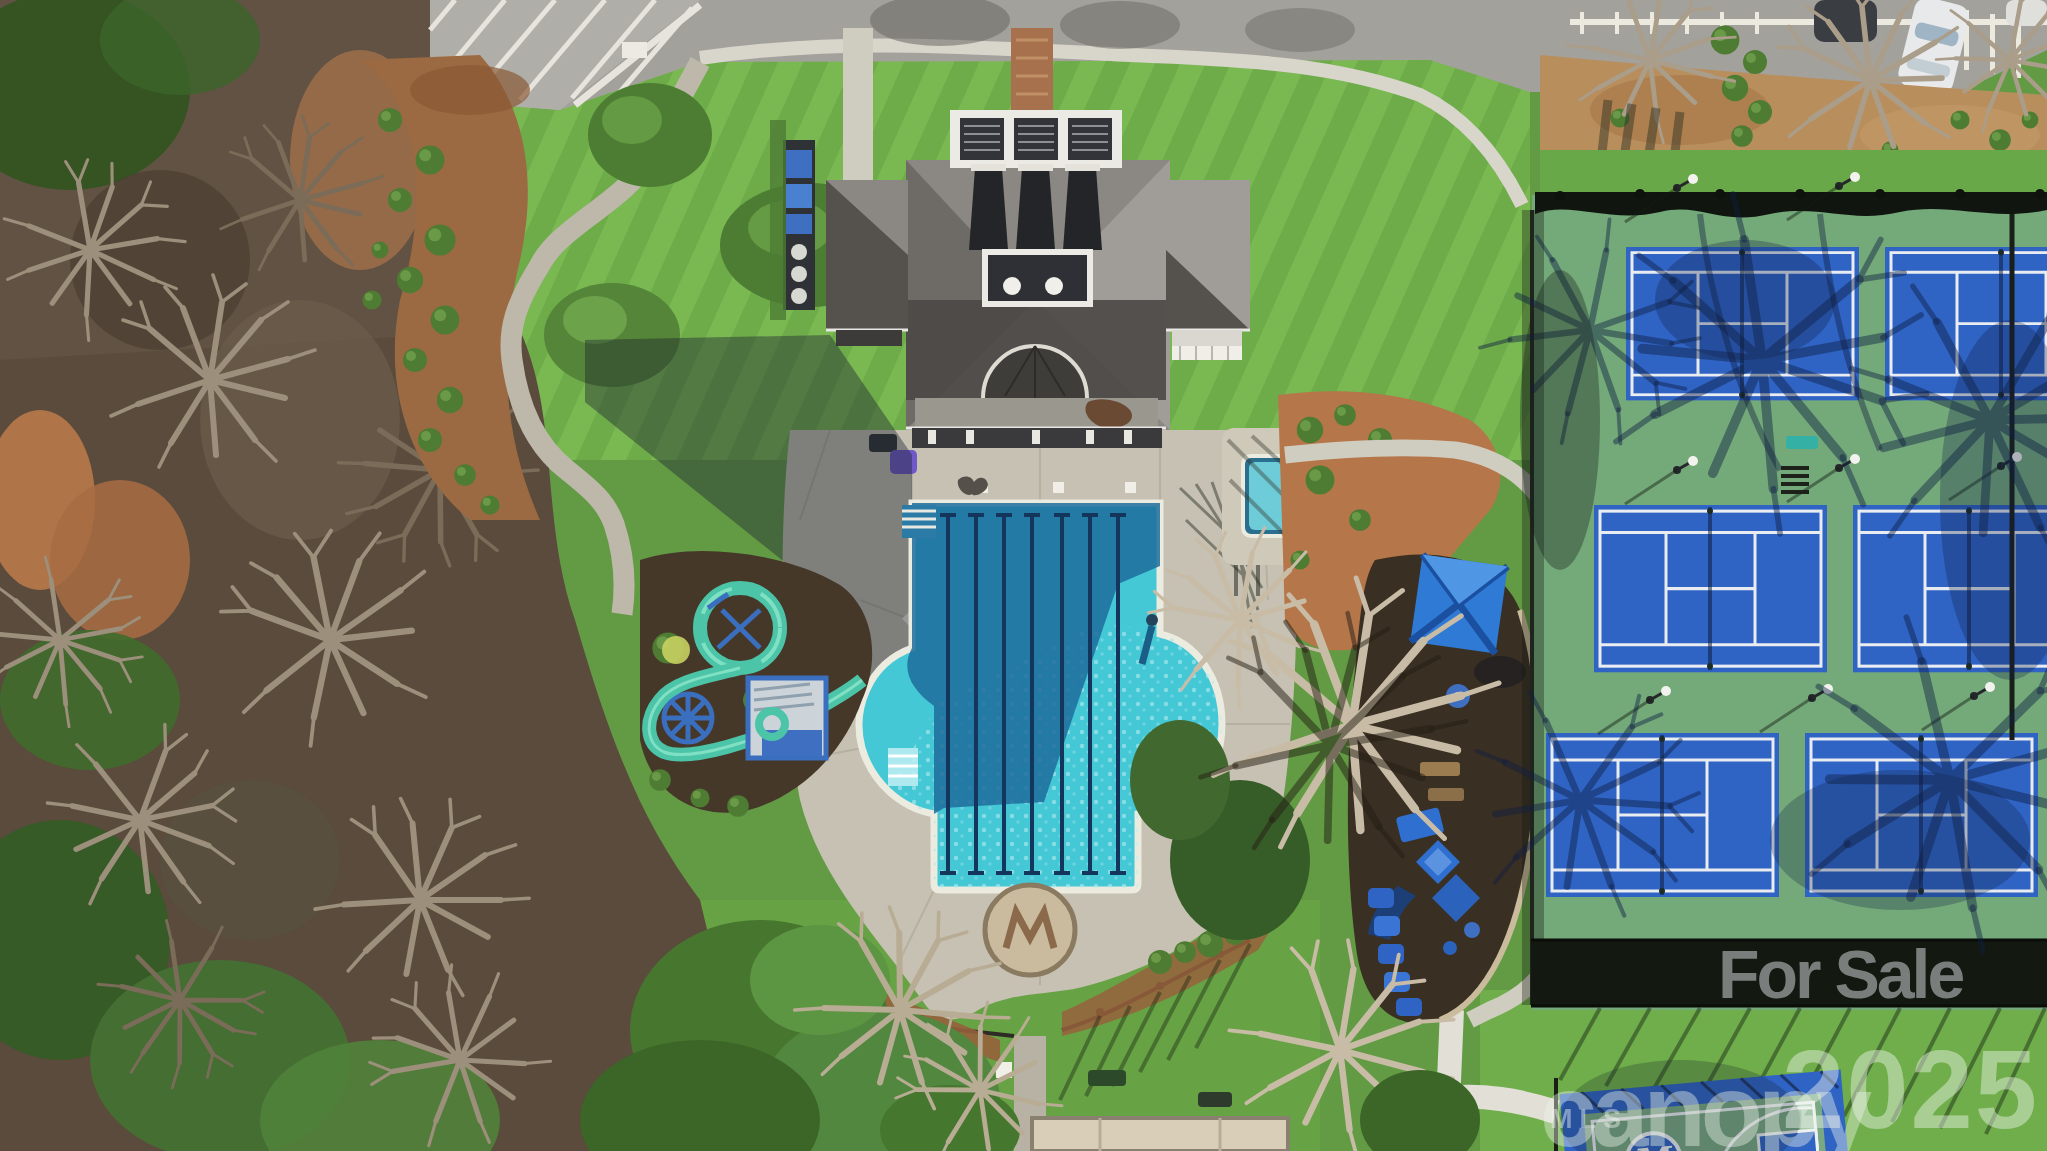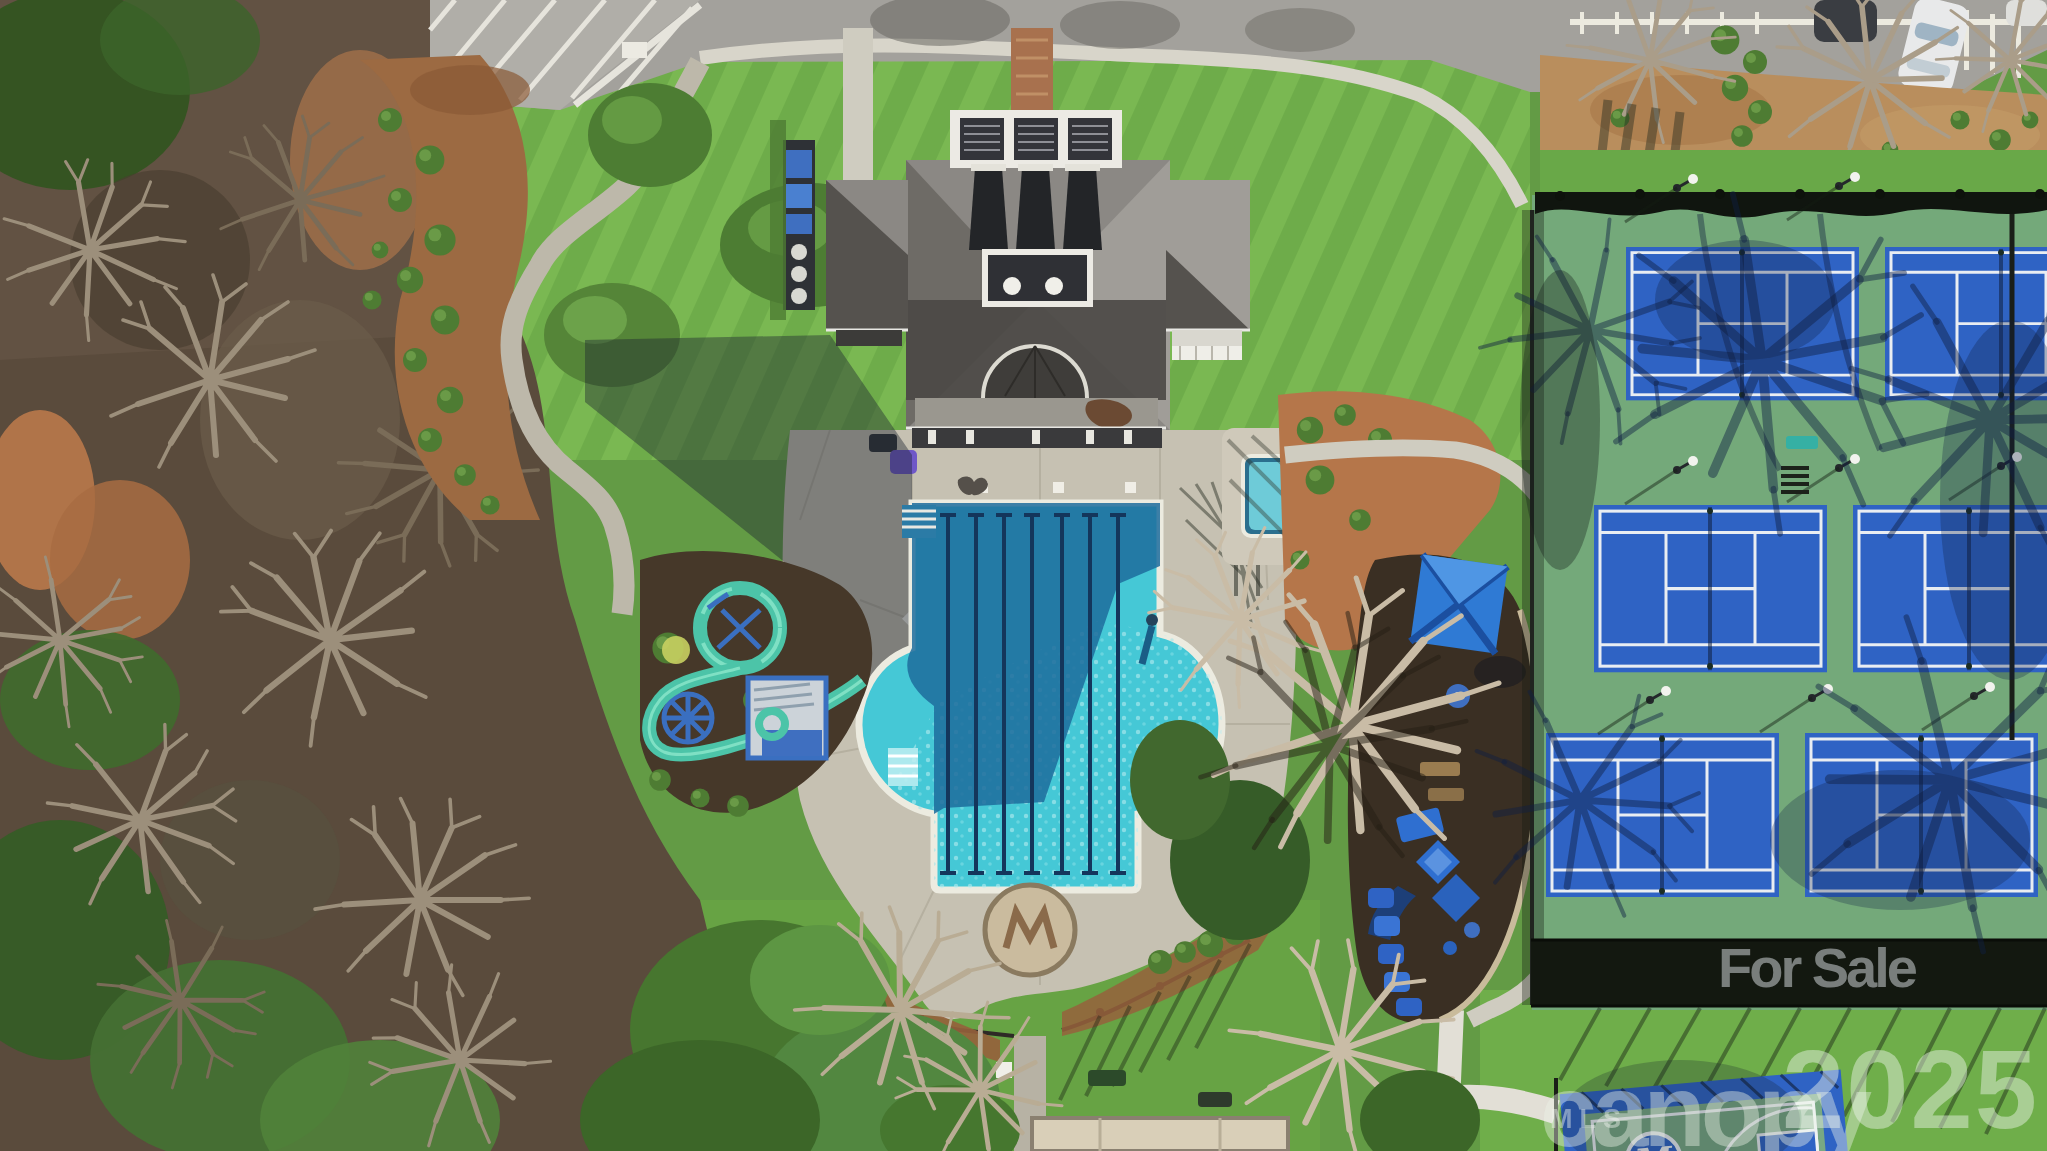--- a/index.html
+++ b/index.html
@@ -1,20 +1,20 @@
 <!DOCTYPE html>
 <html><head>
 <meta charset="utf-8">
 <style>
   html,body{margin:0;padding:0;background:#222;}
   #stage{position:relative;width:2047px;height:1151px;overflow:hidden;
          font-family:"Liberation Sans", sans-serif;background:#5f9447;}
   #stage svg{position:absolute;left:0;top:0;}
   .wm{position:absolute;white-space:nowrap;font-family:"Liberation Sans",sans-serif;line-height:1;}
-  #wm-forsale{left:1718px;top:940px;font-size:56px;font-weight:bold;letter-spacing:-3px;color:rgba(150,155,155,.78);}
+  #wm-forsale{left:1718px;top:940px;font-size:68px;font-weight:bold;letter-spacing:-3px;color:rgba(150,155,155,.78);}
   #wm-canopy{left:1540px;top:1060px;font-size:102px;font-weight:800;letter-spacing:-5px;color:rgba(235,242,230,.42);}
   #wm-mls{left:1550px;top:1106px;font-size:27px;font-weight:bold;letter-spacing:7px;color:rgba(240,245,238,.45);text-align:center;}
   #wm-year{left:1782px;top:1034px;font-size:112px;font-weight:800;letter-spacing:2px;color:rgba(238,244,236,.46);}
 </style>
 </head>
 <body>
 
 <div id="stage">
 <svg width="2047" height="1151" viewBox="0 0 2047 1151">
 <defs>

